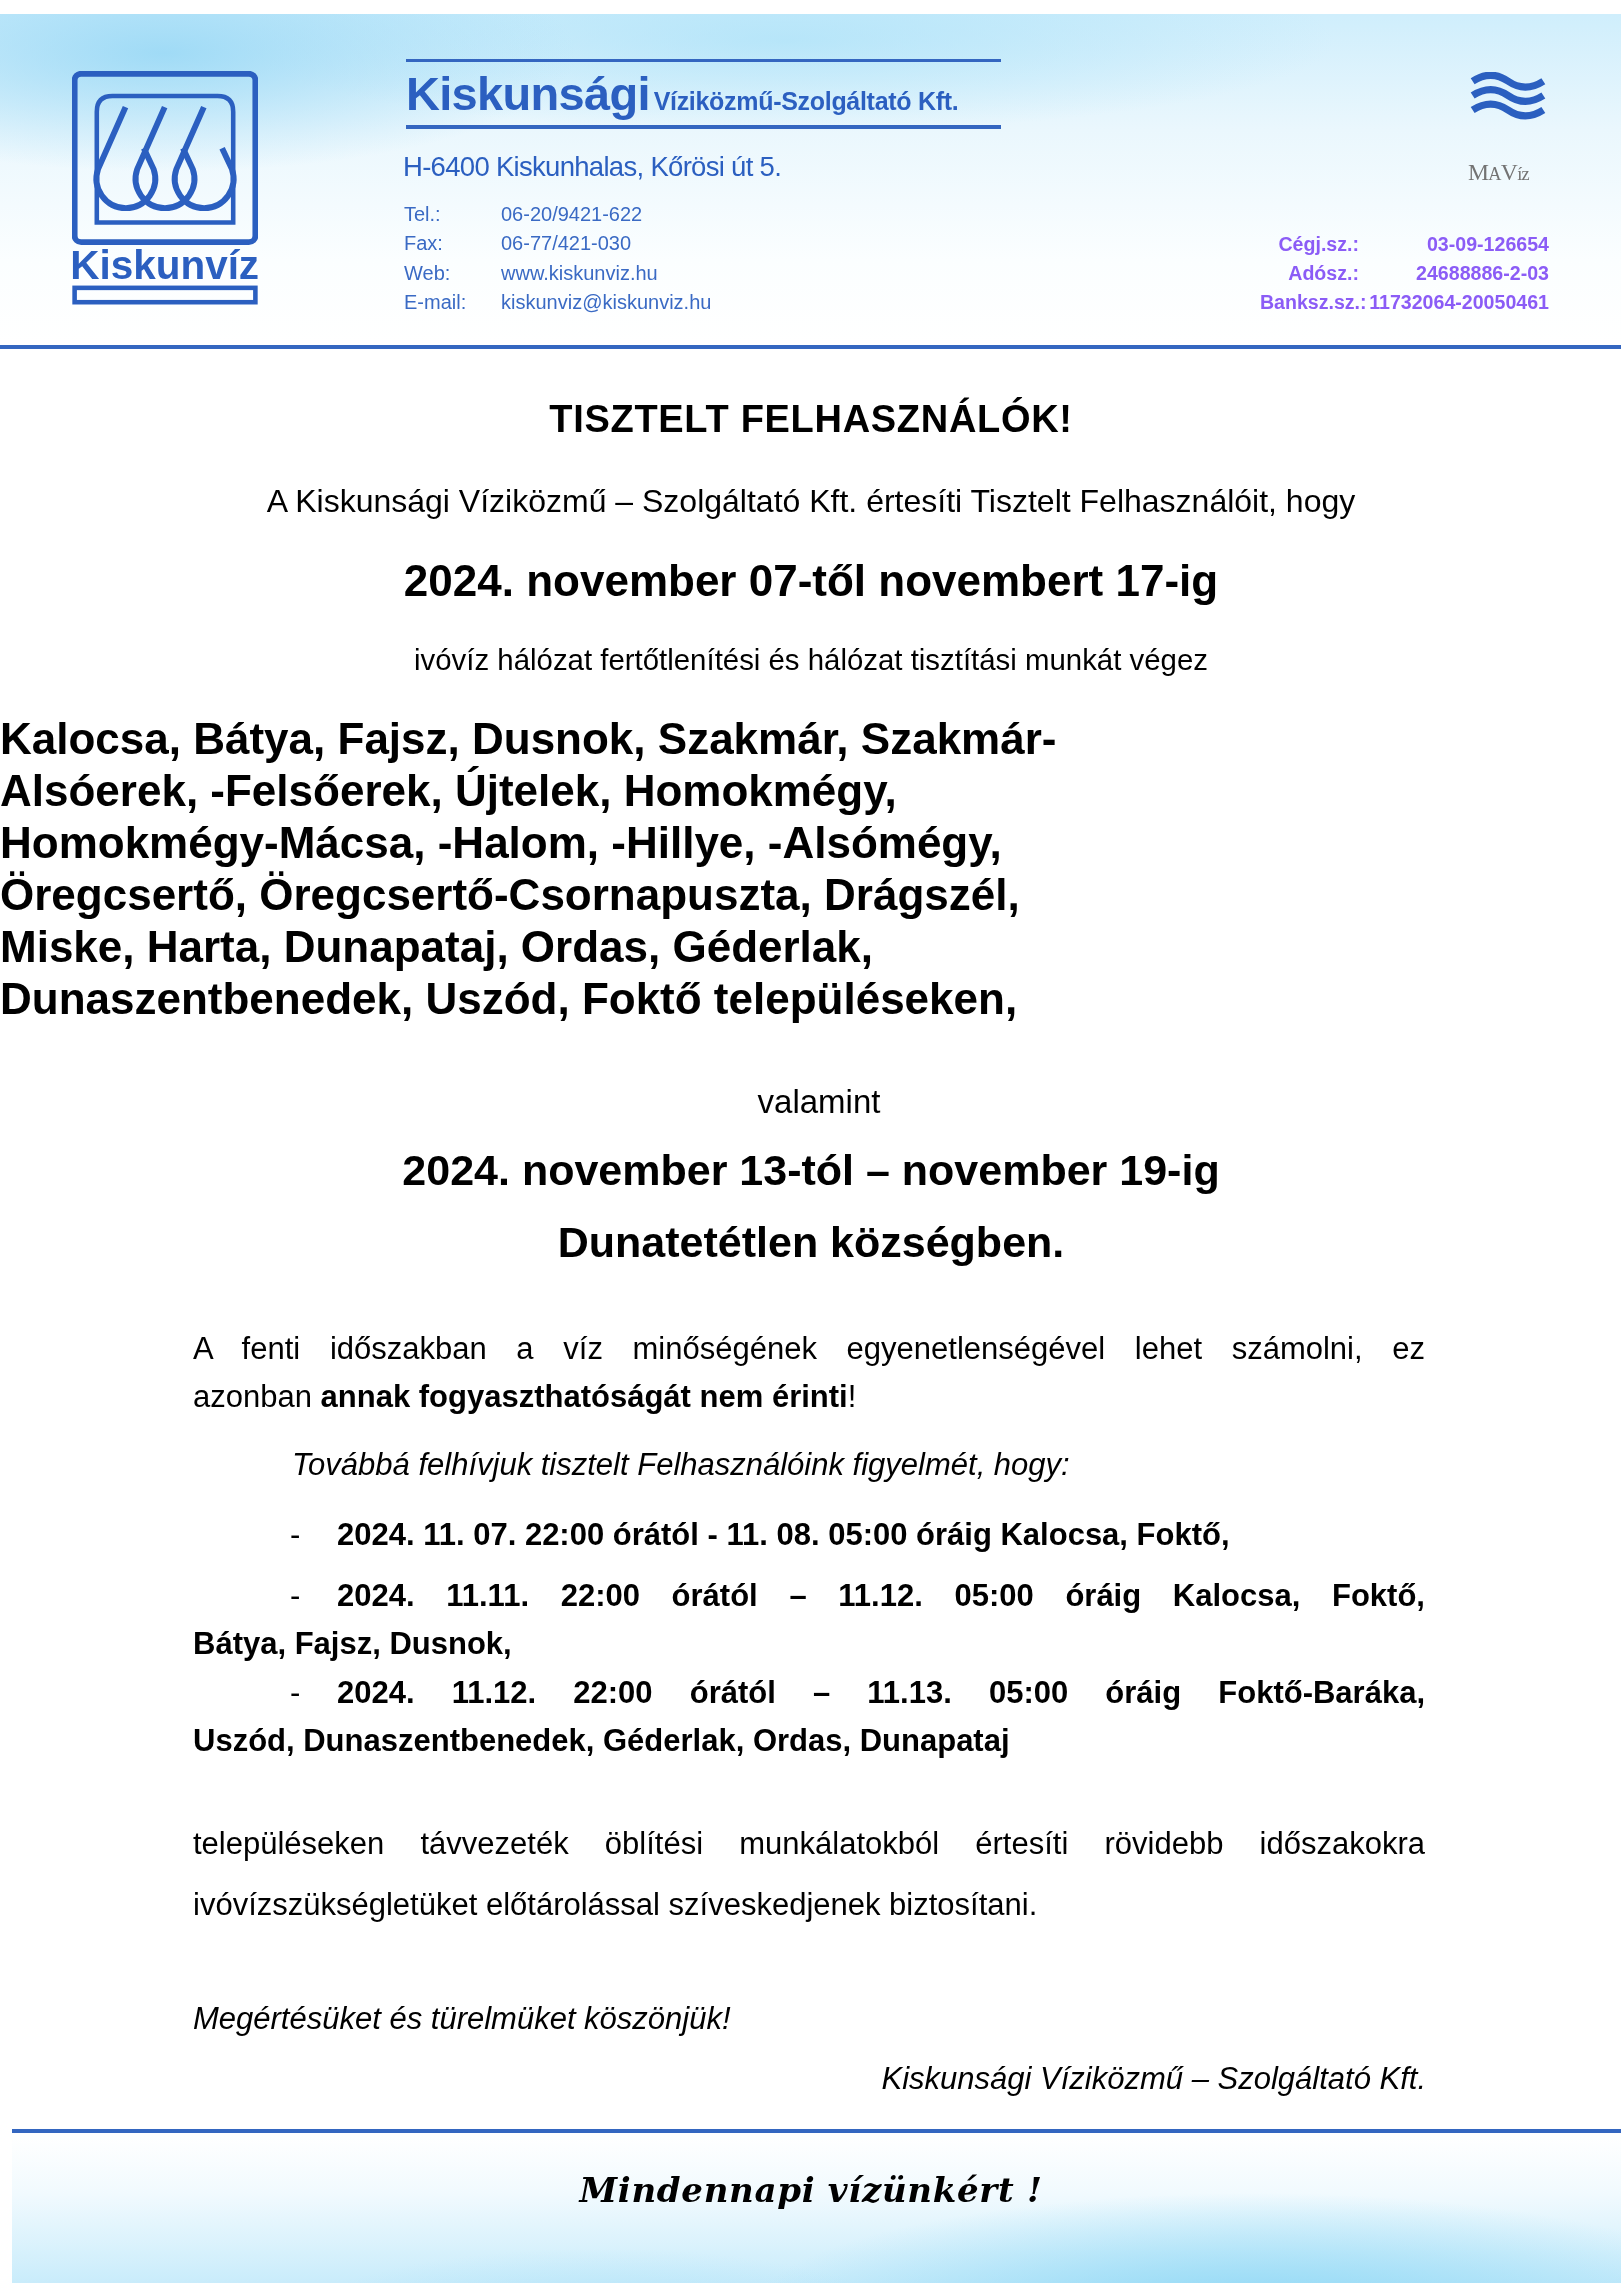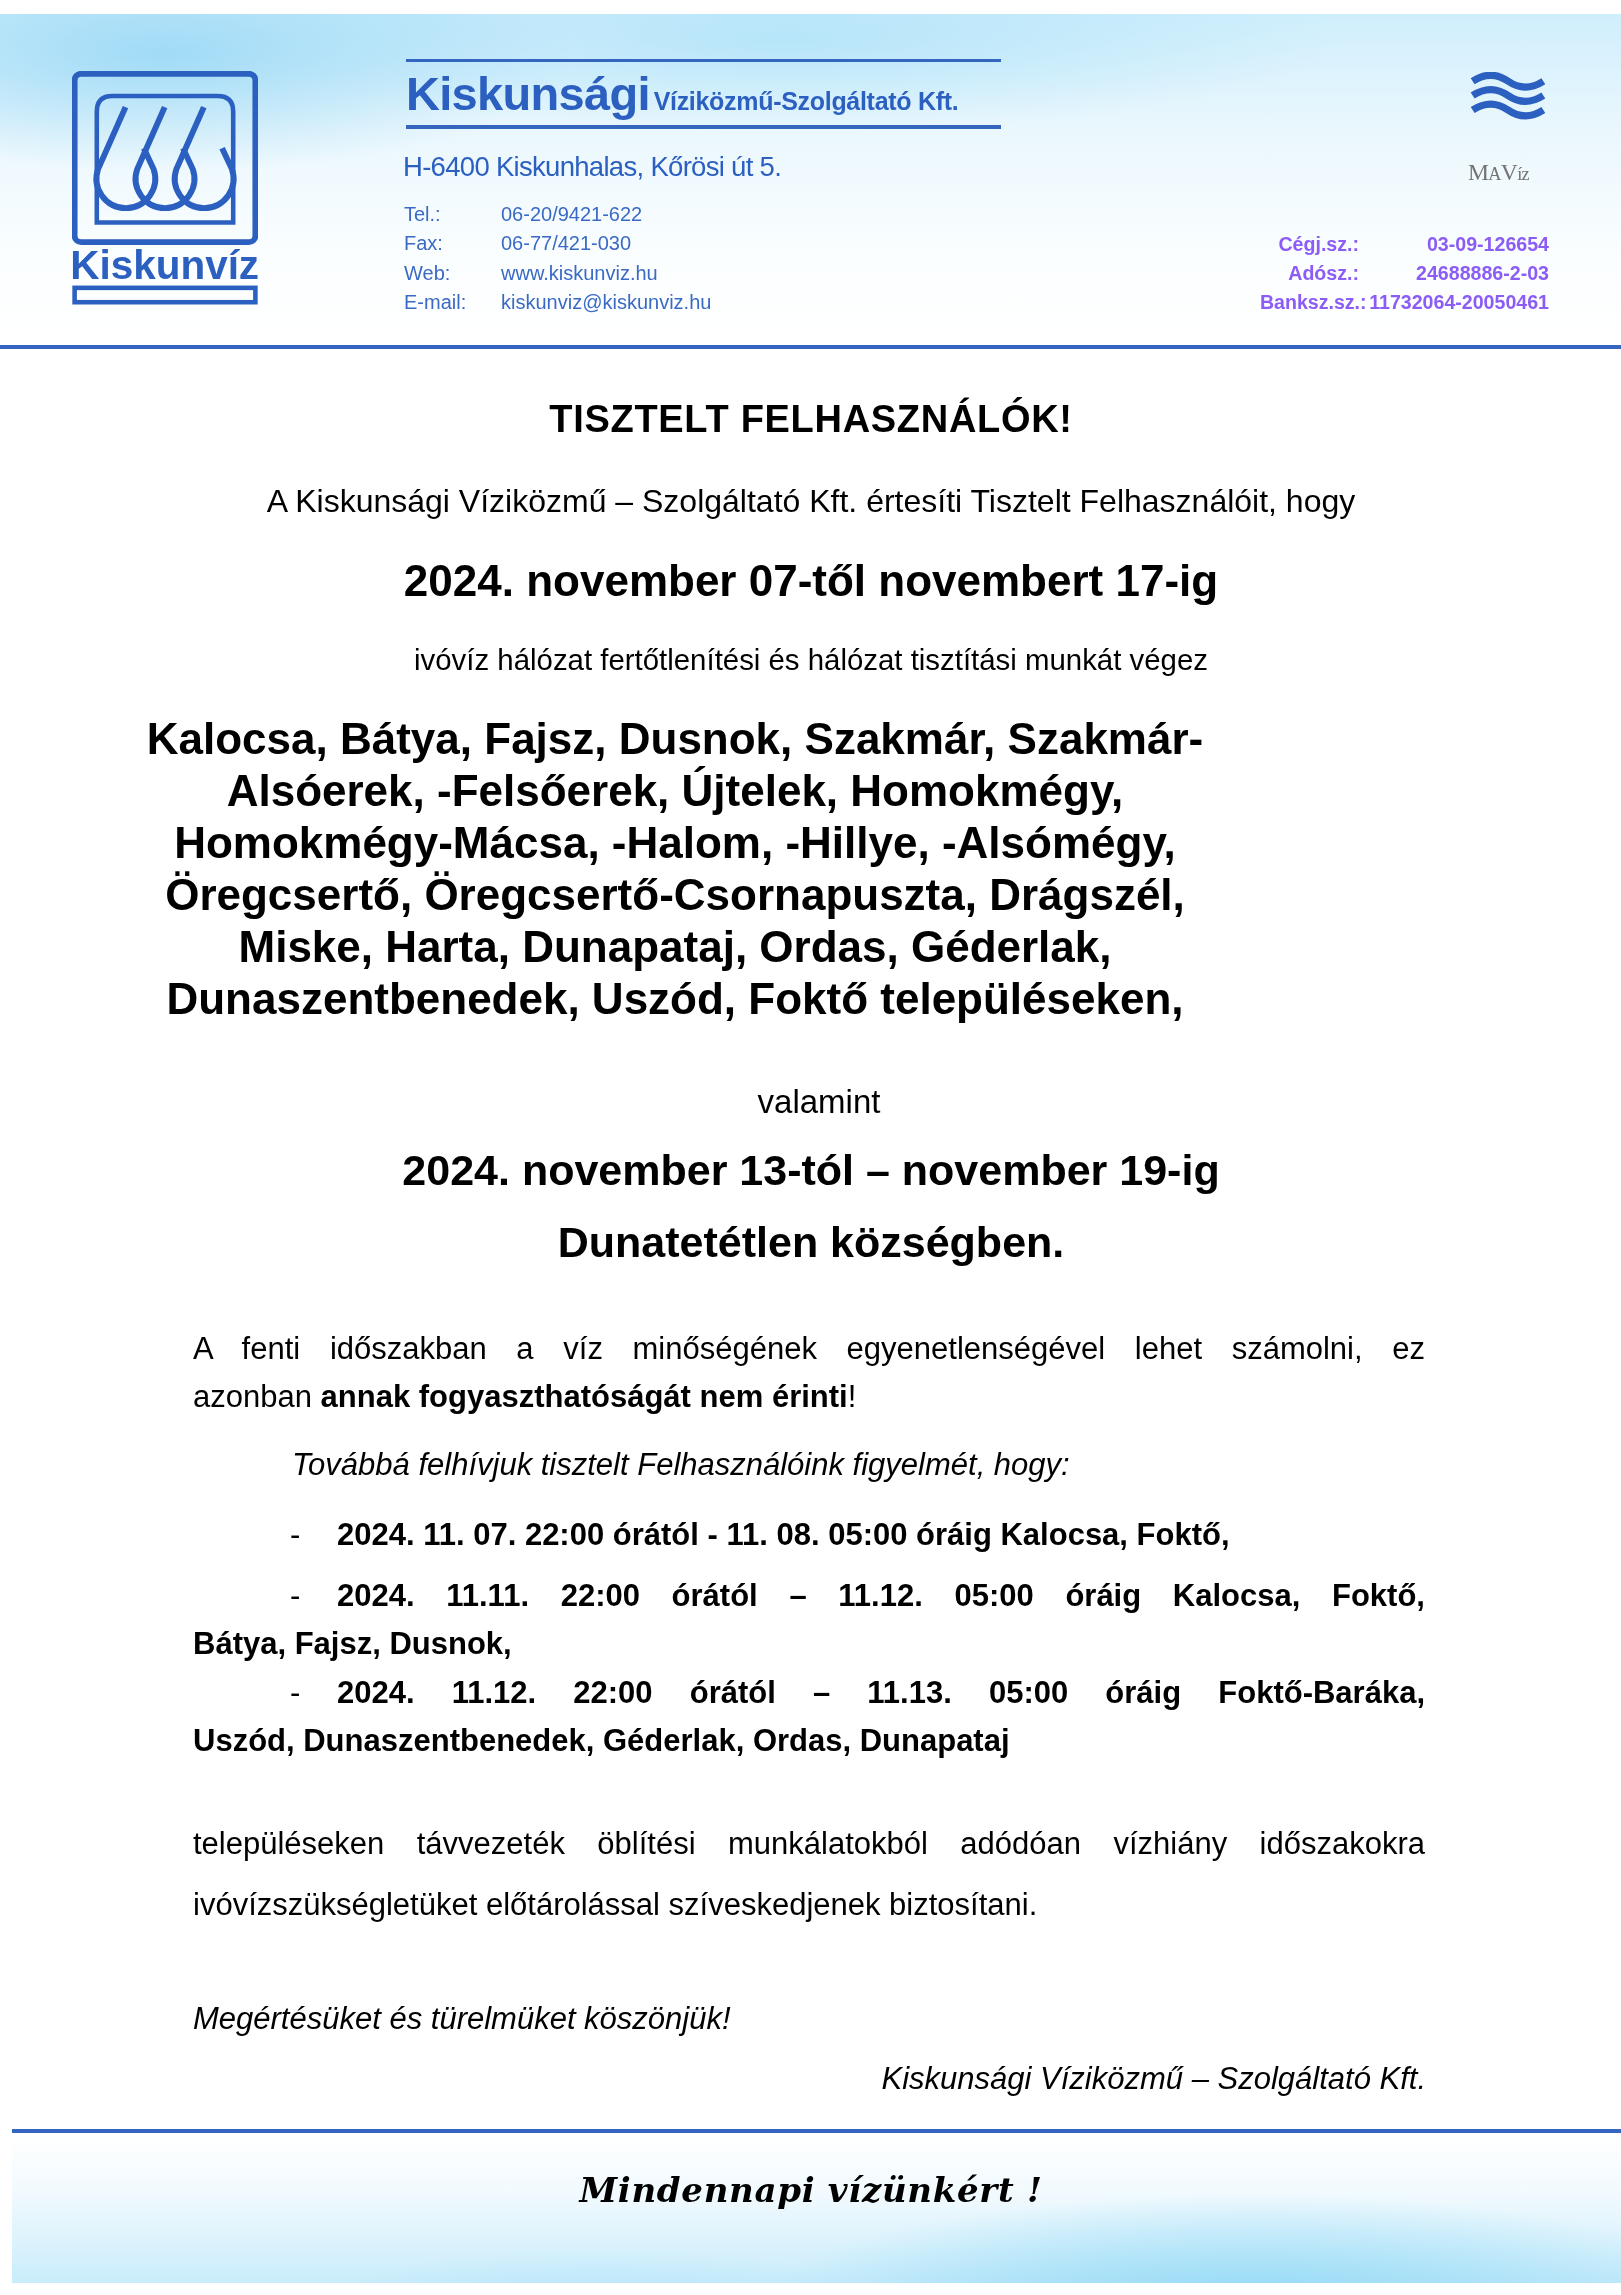--- a/index.html
+++ b/index.html
@@ -60,21 +60,21 @@
     margin-top: 44px;
   }
   .maviz-text .sm { font-size: 18.3px; }
   .center { text-align: center; position: absolute; left: 0; width: 1622px; white-space: nowrap; }
   .title { top: 398px; font-size: 38px; font-weight: bold; letter-spacing: 0.7px; }
   .intro { top: 483px; font-size: 32px; }
   .date1 { top: 556px; font-size: 44px; font-weight: bold; }
   .work { top: 643px; font-size: 29.4px; }
   .towns {
     position: absolute; left: 0; width: 1350px; top: 713px;
-    text-align: center; font-size: 44px; font-weight: bold; line-height: 52px;
+    text-align: left; font-size: 44px; font-weight: bold; line-height: 52px;
   }
   .towns div { white-space: nowrap; }
   .valamint { top: 1083px; font-size: 33px; padding-left: 8px; }
   .date2 { top: 1146px; font-size: 43px; font-weight: bold; }
   .village { top: 1218px; font-size: 43px; font-weight: bold; }
 
   .para {
     position: absolute; left: 193px; width: 1232px; font-size: 31px;
     text-align: justify; line-height: 48px;
   }
@@ -222,21 +222,21 @@
   <div class="li">
     <span class="dash">-</span>
     <span class="txt">
         <span class="j">2024. 11.12. 22:00 órától – 11.13. 05:00 óráig Foktő-Baráka,</span>
       </span>
   </div>
   <div class="cont">Uszód, Dunaszentbenedek, Géderlak, Ordas, Dunapataj</div>
 </div>
 
 <div class="para2">
-  <span class="j">településeken távvezeték öblítési munkálatokból adódóan vízhiány időszakokra</span>
+  <span class="j">településeken távvezeték öblítési munkálatokból értesíti rövidebb időszakokra</span>
   <span class="jl">ivóvízszükségletüket előtárolással szíveskedjenek biztosítani.</span>
 </div>
 
 <div class="thanks">Megértésüket és türelmüket köszönjük!</div>
 <div class="signature">Kiskunsági Víziközmű – Szolgáltató Kft.</div>
 
 <div class="footer-rule"></div>
 <div class="footer"></div>
 <div class="slogan">Mindennapi vízünkért !</div>
 

